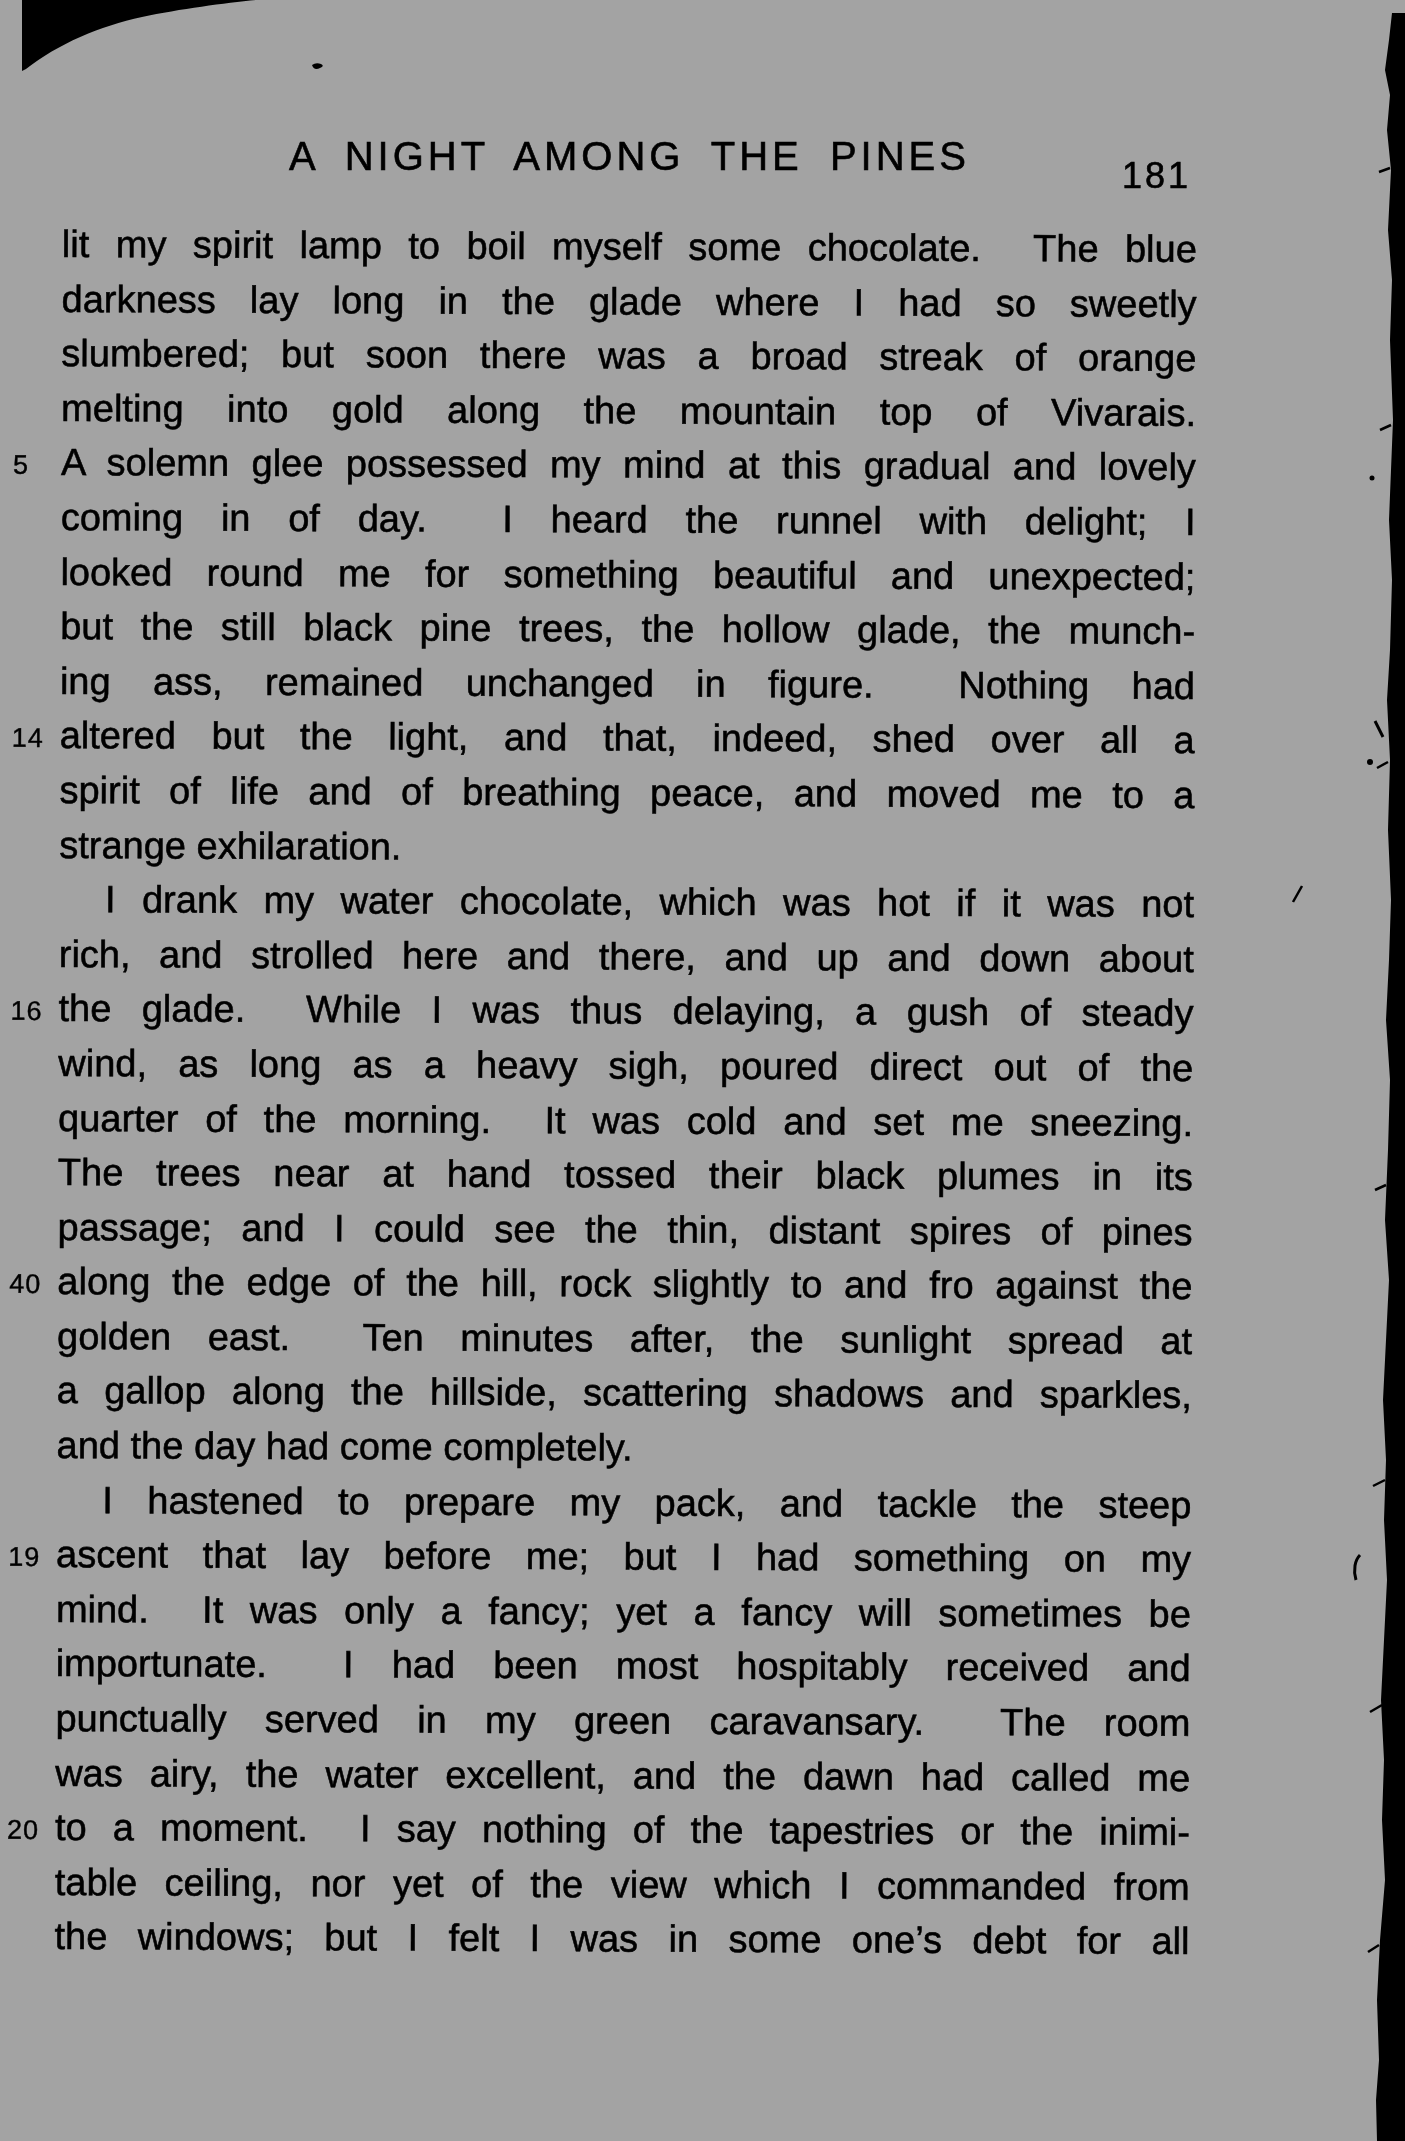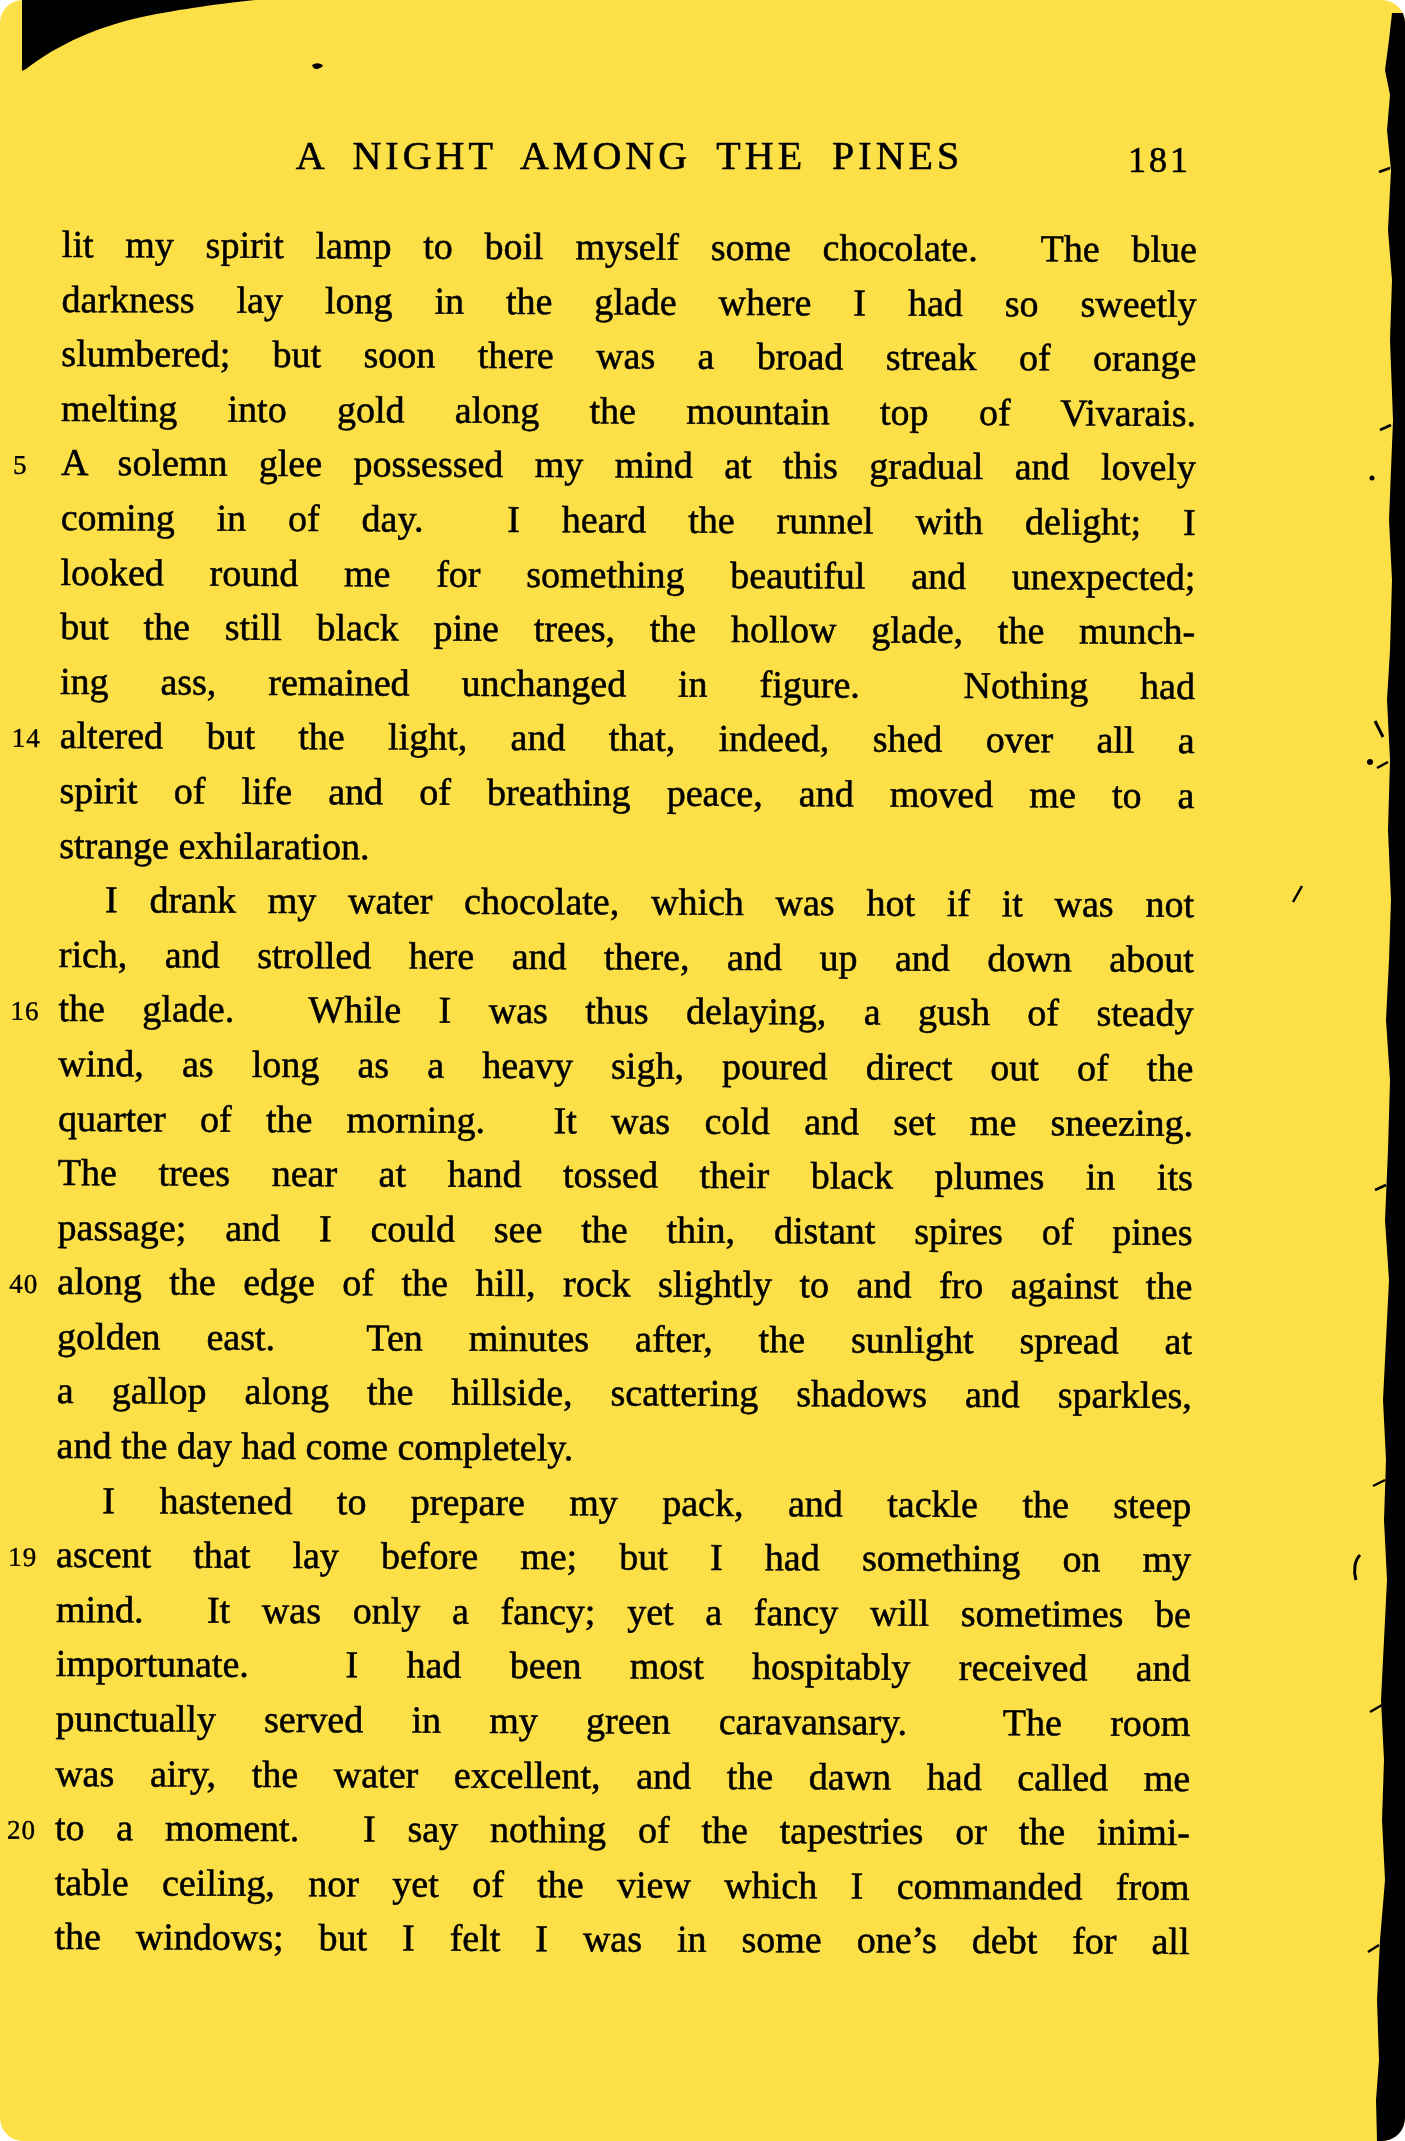--- a/index.html
+++ b/index.html
@@ -1,37 +1,36 @@
 <!DOCTYPE html>
 <html><head>
 <meta charset="utf-8">
 <style>
   html,body{margin:0;padding:0;background:#ffffff;}
   .scan-page{
     position:relative;
     width:1405px;height:2141px;
-    background:#fde047;
+    background:#a3a3a3;
     overflow:hidden;
-    font-family:Liberation Serif, serif;
+    font-family:Liberation Sans, sans-serif;
     color:#000;
-    border-radius:23px;
   }
   
   .running-head{
     position:absolute;left:62px;top:132px;width:1135px;height:52px;
   }
   .head-title{
     position:absolute;left:50%;top:0;transform:translateX(-50%);
     white-space:nowrap;
     font-size:40px;line-height:48px;
     letter-spacing:4px;word-spacing:12px;
     -webkit-text-stroke:0.6px #000;
   }
   .head-page{
-    position:absolute;right:6px;top:6px;
+    position:absolute;right:6px;top:22px;
     font-size:36px;line-height:44px;letter-spacing:3px;
     -webkit-text-stroke:0.6px #000;
   }
   
   .text-block{
     position:absolute;left:62px;top:222px;width:1135px;
     font-size:38px;line-height:54.6px;
     -webkit-text-stroke:0.55px #000;
     transform:rotate(0.25deg);transform-origin:100% 0;
   }

